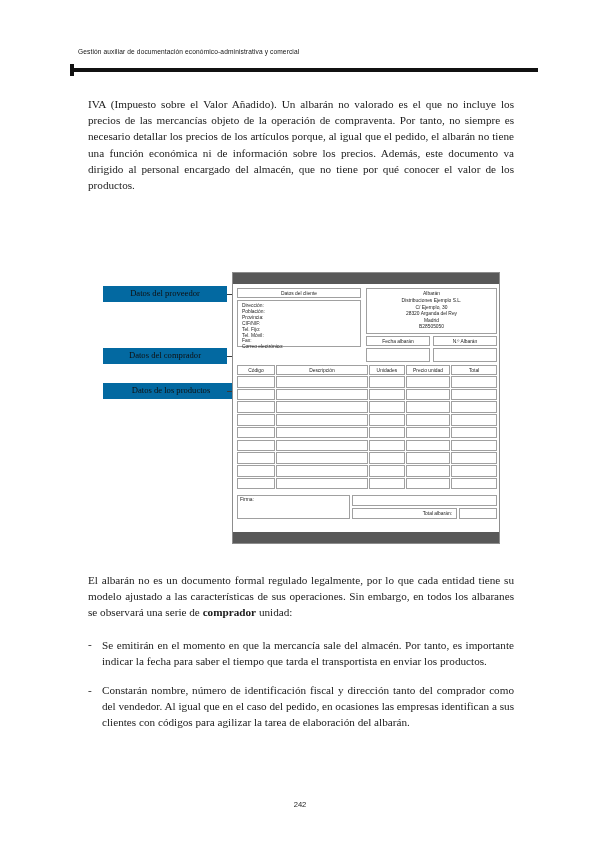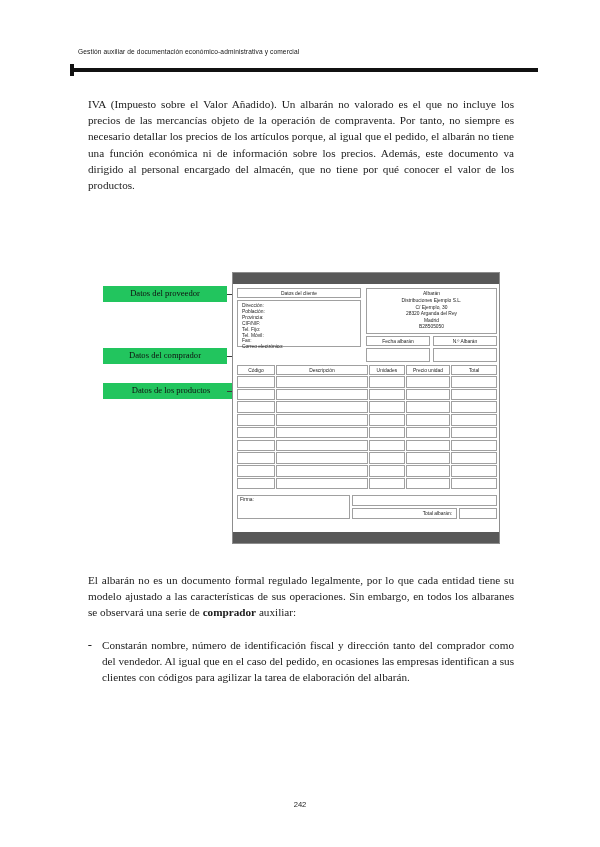--- a/index.html
+++ b/index.html
@@ -106,21 +106,21 @@
     position: absolute;
     left: 0;
     top: 268px;
     width: 600px;
     height: 285px;
   }
 
   
   .callout {
     position: absolute;
-    background: #22c55e;
+    background: #0369a1;
     color: #101010;
     font-family: "Liberation Serif", serif;
     font-size: 8.6px;
     line-height: 11.4px;
     text-align: center;
     display: flex;
     align-items: center;
     justify-content: center;
     padding: 2px 4px;
     box-sizing: border-box;
@@ -427,22 +427,22 @@
 
       <div class="cell" id="firma-wide"></div>
       <div class="cell" id="firma-box" style="border:none; background:transparent;">Firma:</div>
       <div class="cell" id="sig-blank-top"></div>
       <div class="cell" id="total-label">Total albarán:</div>
       <div class="cell" id="total-blank"></div>
     </div>
   </div>
 
   <div class="lower-col">
-    <p class="para"><span>El albarán no es un documento formal regulado legalmente, por lo que cada entidad tiene su modelo ajustado a las características de sus operaciones. Sin embargo, en todos los albaranes se observará una serie de </span><b>comprador</b><span> auxiliar:</span></p>
+    <p class="para"><span>El albarán no es un documento formal regulado legalmente, por lo que cada entidad tiene su modelo ajustado a las características de sus operaciones. Sin embargo, en todos los albaranes se observará una serie de </span><b>comprador</b><span> unidad:</span></p>
     <ul class="req-list" id="requisitos-list">
-        <li><span class="dash">-</span></li>
+        <li><span class="dash">-</span><span>Se emitirán en el momento en que la mercancía sale del almacén. Por tanto, es importante indicar la fecha para saber el tiempo que tarda el transportista en enviar los productos.</span></li>
         <li><span class="dash">-</span><span>Constarán nombre, número de identificación fiscal y dirección tanto del comprador como del vendedor. Al igual que en el caso del pedido, en ocasiones las empresas identifican a sus clientes con códigos para agilizar la tarea de elaboración del albarán.</span></li>
       </ul>
   </div>
 
   <div class="folio">242</div>
 
 </div>
 
 </body></html>

